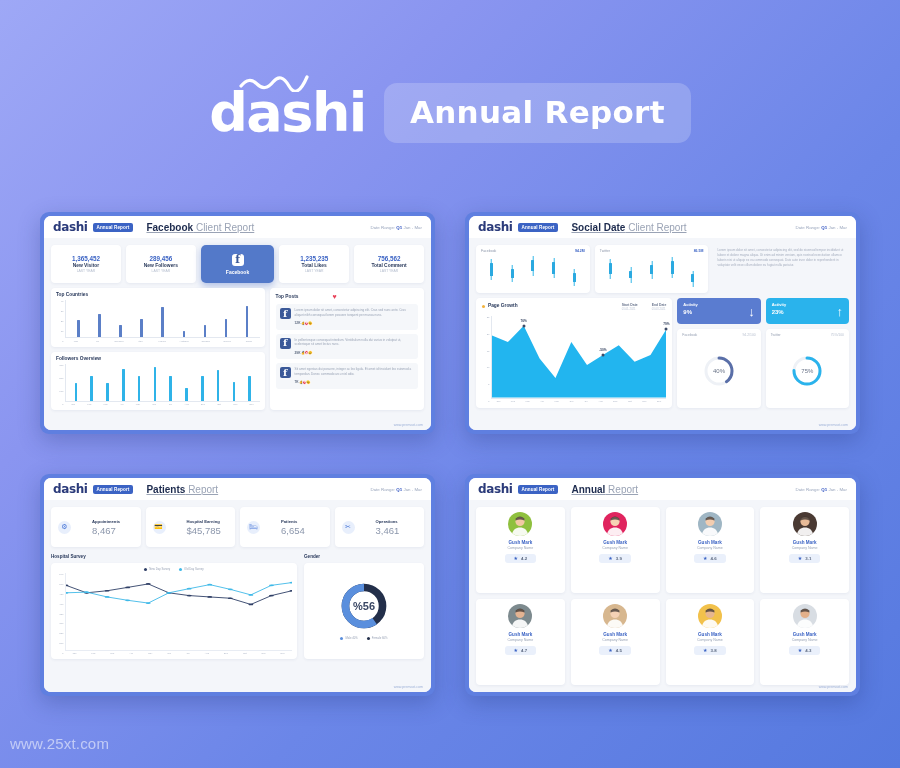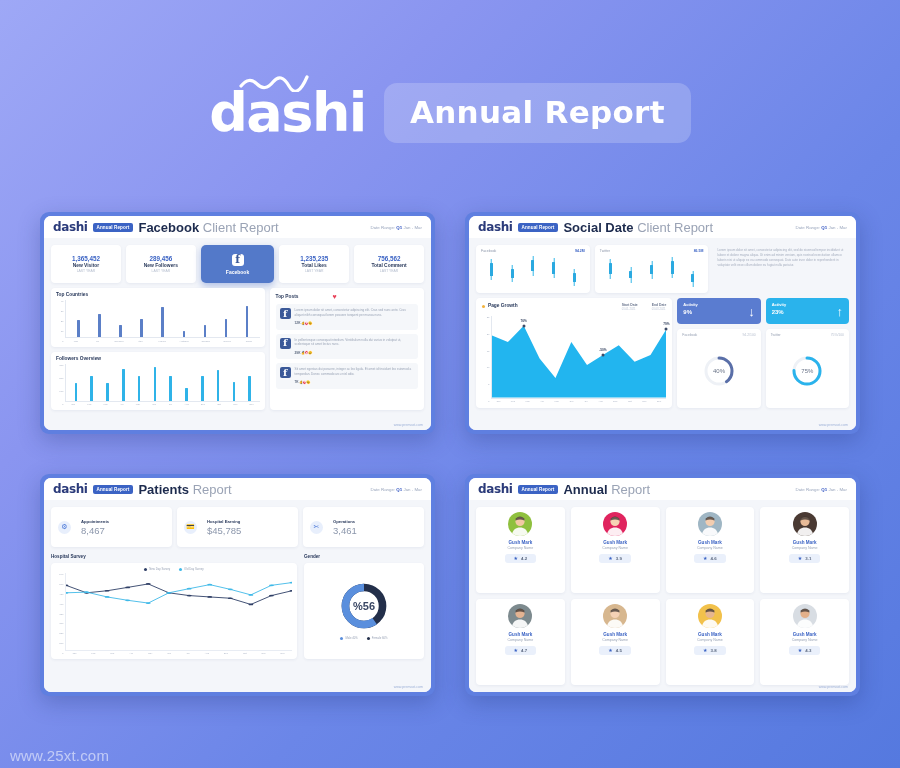--- a/index.html
+++ b/index.html
@@ -30,21 +30,21 @@
   #slide-medical  { left:40px;  top:474px; width:395px; height:222px; }
   #slide-doctors  { left:465px; top:474px; width:395px; height:222px; }
 
   
   .s-head { height:22px; flex:0 0 22px; display:flex; align-items:center;
     padding:0 9px; gap:5px; background:#fff; }
   .logo-sm { font-size:12px; font-weight:bold; color:#2b3b7a; letter-spacing:-.4px;
     font-family:"DejaVu Sans", sans-serif; line-height:1; }
   .badge-ar { background:#3b63c4; color:#fff; font-size:4.6px; font-weight:bold;
     padding:2px 4px; border-radius:2px; letter-spacing:.1px; white-space:nowrap; }
-  .s-title { font-size:13px; color:#9aa3b5; margin-left:0; white-space:nowrap; }
+  .s-title { font-size:10px; color:#9aa3b5; margin-left:8px; white-space:nowrap;text-decoration:underline; }
   .s-title b { color:#1d2b4e; font-weight:bold; }
   .s-range { margin-left:auto; font-size:4.4px; color:#9aa6bd; white-space:nowrap; }
   .s-range b { color:#2b4fc0; }
   .s-body { flex:1; background:#f4f6fa; padding:7px; position:relative; }
   .s-foot { position:absolute; right:8px; bottom:3px; font-size:3.6px; color:#9fb2d8; }
 
   
   .card { background:#fff; border-radius:4px; box-shadow:0 1px 3px rgba(40,60,120,.07); }
   .c-title { font-size:4.8px; font-weight:bold; color:#2a3a5c; }
 
@@ -124,21 +124,21 @@
     font-size:13px; line-height:1; font-weight:300; }
   .act-a { background:#5a7cd0; } .act-b { background:#2ab3ec; }
   .gauge-row { flex:1; display:flex; gap:5px; }
   .gauge-card { flex:1; padding:4px 5px; display:flex; flex-direction:column; }
   .g-head { display:flex; justify-content:space-between; font-size:3.4px; }
   .g-head .a { color:#97a1b3; } .g-head .b { color:#b9c1d0; }
   .g-wrap { flex:1; display:flex; align-items:center; justify-content:center; }
 
   
   .med-kpis { display:flex; gap:5px; height:40px; }
-  .med-k { flex:1; display:flex; align-items:center; gap:10px; padding:0 7px; }
+  .med-k { flex:1; display:flex; align-items:center; gap:21px; padding:0 7px; }
   .med-ic { width:13px; height:13px; flex:0 0 13px; border-radius:50%; background:#e8effc;
     display:flex; align-items:center; justify-content:center; color:#4a78d8; font-size:7px; }
   .med-k .k { font-size:4.2px; font-weight:bold; color:#2a3a5c; }
   .med-k .v { font-size:9.5px; color:#8b96ab; margin-top:1px; }
   .med-lower { display:flex; gap:7px; margin-top:7px; height:105px; }
   .med-col { display:flex; flex-direction:column; }
   .med-col .h { font-size:4.6px; font-weight:bold; color:#2a3a5c; margin-bottom:4px; }
   .legend { display:flex; justify-content:center; gap:9px; font-size:2.8px; color:#98a2b5; }
   .legend i { width:3px; height:3px; border-radius:50%; display:inline-block;
     margin-right:2px; vertical-align:middle; }
@@ -149,21 +149,21 @@
   .doc-card { background:#fff; border-radius:4px; box-shadow:0 1px 3px rgba(40,60,120,.07);
     display:flex; flex-direction:column; align-items:center; padding:5px 4px 6px; }
   .avatar { width:24px; height:24px; border-radius:50%; overflow:hidden; position:relative; }
   .doc-name { font-size:4.6px; font-weight:bold; color:#3b63c4; margin-top:4px; }
   .doc-comp { font-size:3.6px; color:#9aa4b6; margin-top:1px; }
   .rate { margin-top:4px; background:#eaf0fb; border-radius:3px; padding:2px 9px;
     display:flex; align-items:center; gap:3px; }
   .rate .st { color:#3b63c4; font-size:5px; line-height:1; }
   .rate .rv { font-size:4.4px; font-weight:bold; color:#5b6880; }
 
-  .watermark { position:absolute; left:10px; bottom:4px; font-size:15px;
+  .watermark { position:absolute; left:10px; bottom:16px; font-size:15px;
     color:rgba(255,255,255,.55); letter-spacing:.2px; }
 </style>
 </head>
 <body>
 
 <div class="title-wrap">
   <div class="logo-big">
     <svg class="squig" width="72" height="18" viewBox="0 0 72 18">
       <path d="M2 12 Q10 2 18 10 T34 8 T50 12 T68 3" stroke="#fff" stroke-width="3.2" fill="none" stroke-linecap="round"></path>
     </svg>
@@ -539,20 +539,27 @@
             <div>
               <div class="k">Appointments</div>
               <div class="v">8,467</div>
             </div>
           </div>
           <div class="card med-k">
             <div class="med-ic">💳</div>
             <div>
               <div class="k">Hospital Earning</div>
               <div class="v">$45,785</div>
+            </div>
+          </div>
+          <div class="card med-k">
+            <div class="med-ic">🛏</div>
+            <div>
+              <div class="k">Patients</div>
+              <div class="v">6,654</div>
             </div>
           </div>
           <div class="card med-k">
             <div class="med-ic">✂</div>
             <div>
               <div class="k">Operations</div>
               <div class="v">3,461</div>
             </div>
           </div>
         </div>

